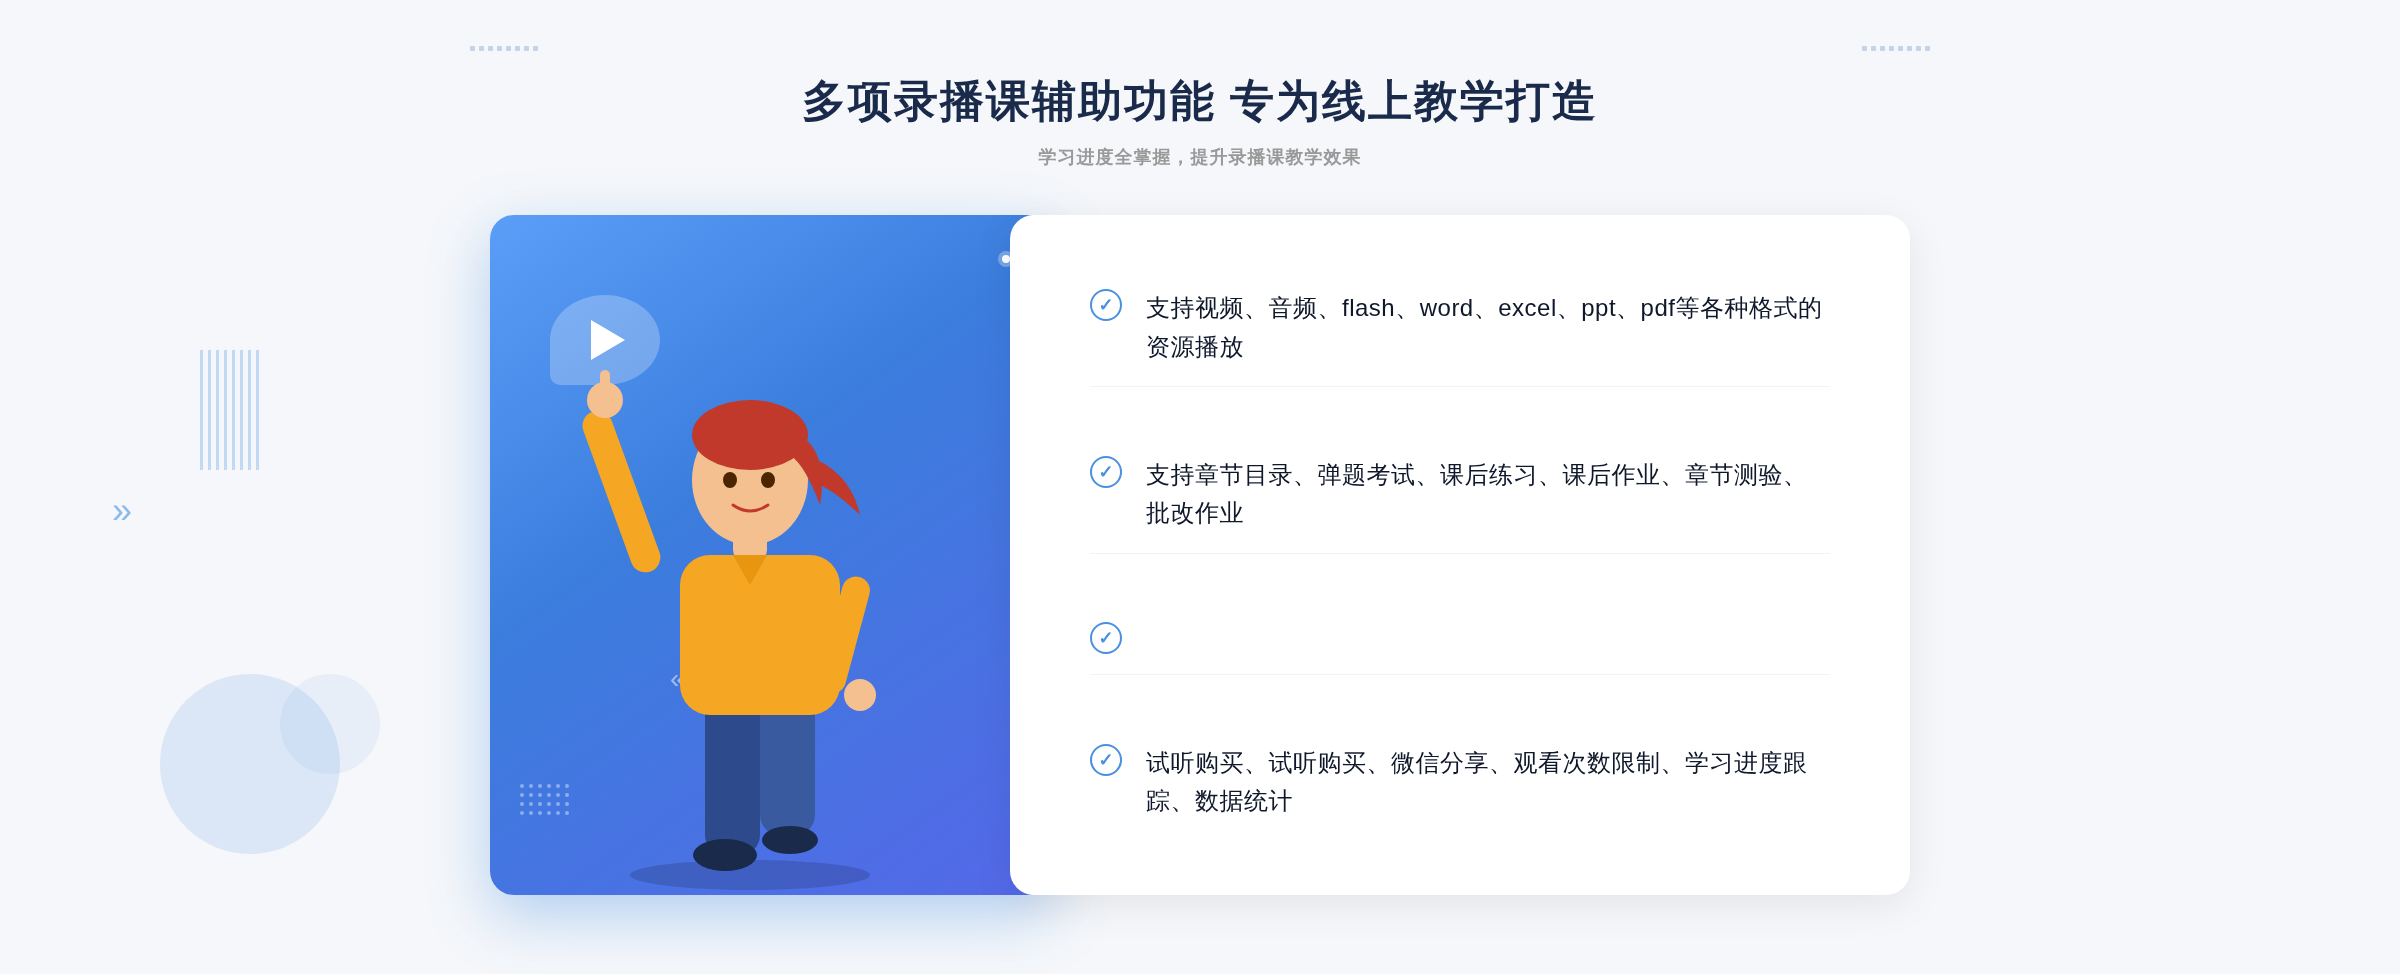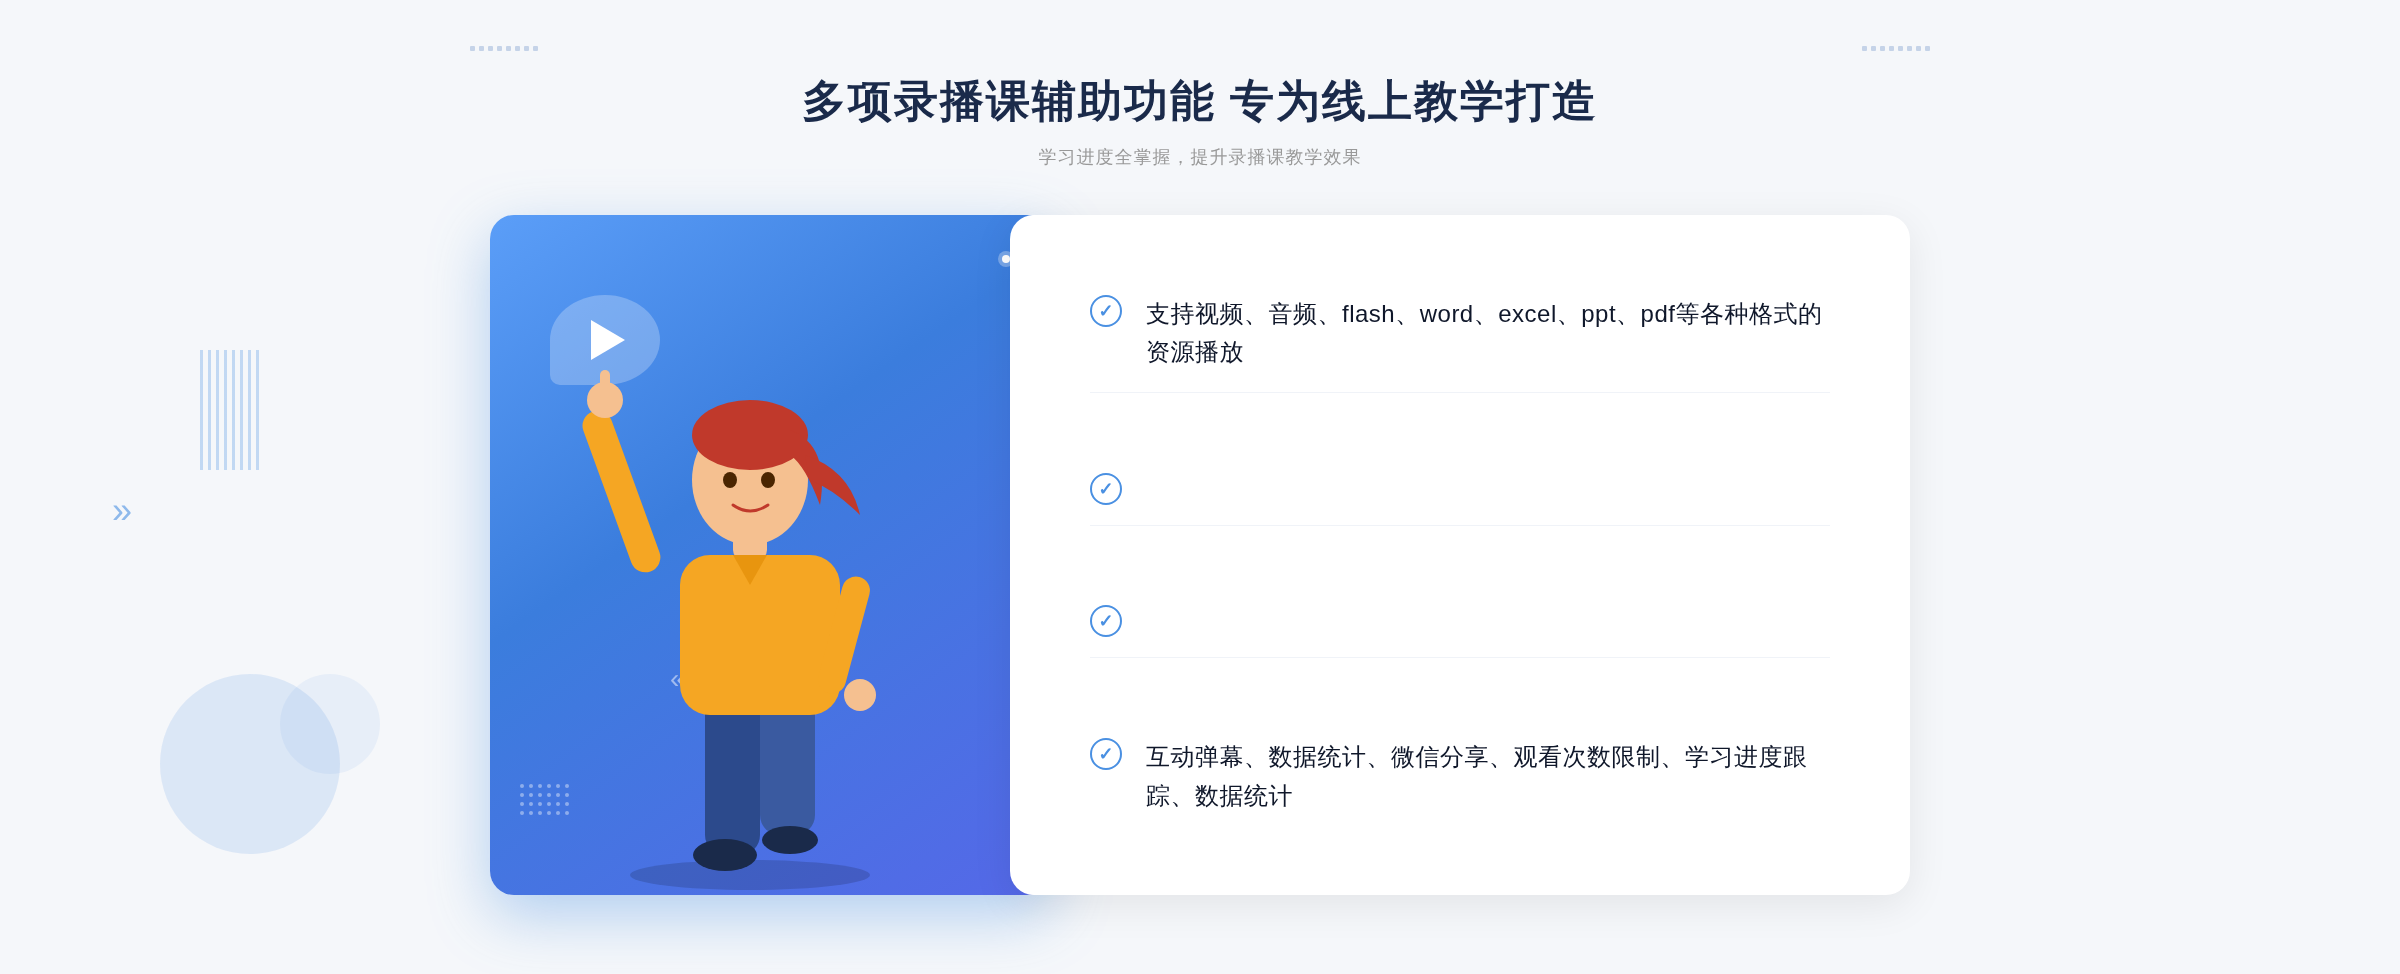--- a/index.html
+++ b/index.html
@@ -106,21 +106,21 @@
       font-size: 44px;
       font-weight: 700;
       color: #1a2a4a;
       letter-spacing: 2px;
       margin-bottom: 14px;
     }
 
     .sub-title {
       font-size: 18px;
       color: #999;
-      font-weight: 400;
+      font-weight: 700;
       letter-spacing: 1px;
     }
 
     
     .content-area {
       display: flex;
       align-items: center;
       gap: 0;
       margin-top: 30px;
       position: relative;
@@ -405,31 +405,32 @@
         <div class="check-circle">
           <span class="check-mark">✓</span>
         </div>
         <p class="feature-text">支持视频、音频、flash、word、excel、ppt、pdf等各种格式的资源播放</p>
       </div>
 
       <div class="feature-item">
         <div class="check-circle">
           <span class="check-mark">✓</span>
         </div>
+        <p class="feature-text">支持章节目录、弹题考试、课后练习、课后作业、章节测验、批改作业</p>
       </div>
 
       <div class="feature-item">
         <div class="check-circle">
           <span class="check-mark">✓</span>
         </div>
       </div>
 
       <div class="feature-item">
         <div class="check-circle">
           <span class="check-mark">✓</span>
         </div>
-        <p class="feature-text">互动弹幕、数据统计、微信分享、观看次数限制、学习进度跟踪、数据统计</p>
+        <p class="feature-text">试听购买、试听购买、微信分享、观看次数限制、学习进度跟踪、数据统计</p>
       </div>
 
     </div>
 
   </div>
 </div>
 
 </body></html>

